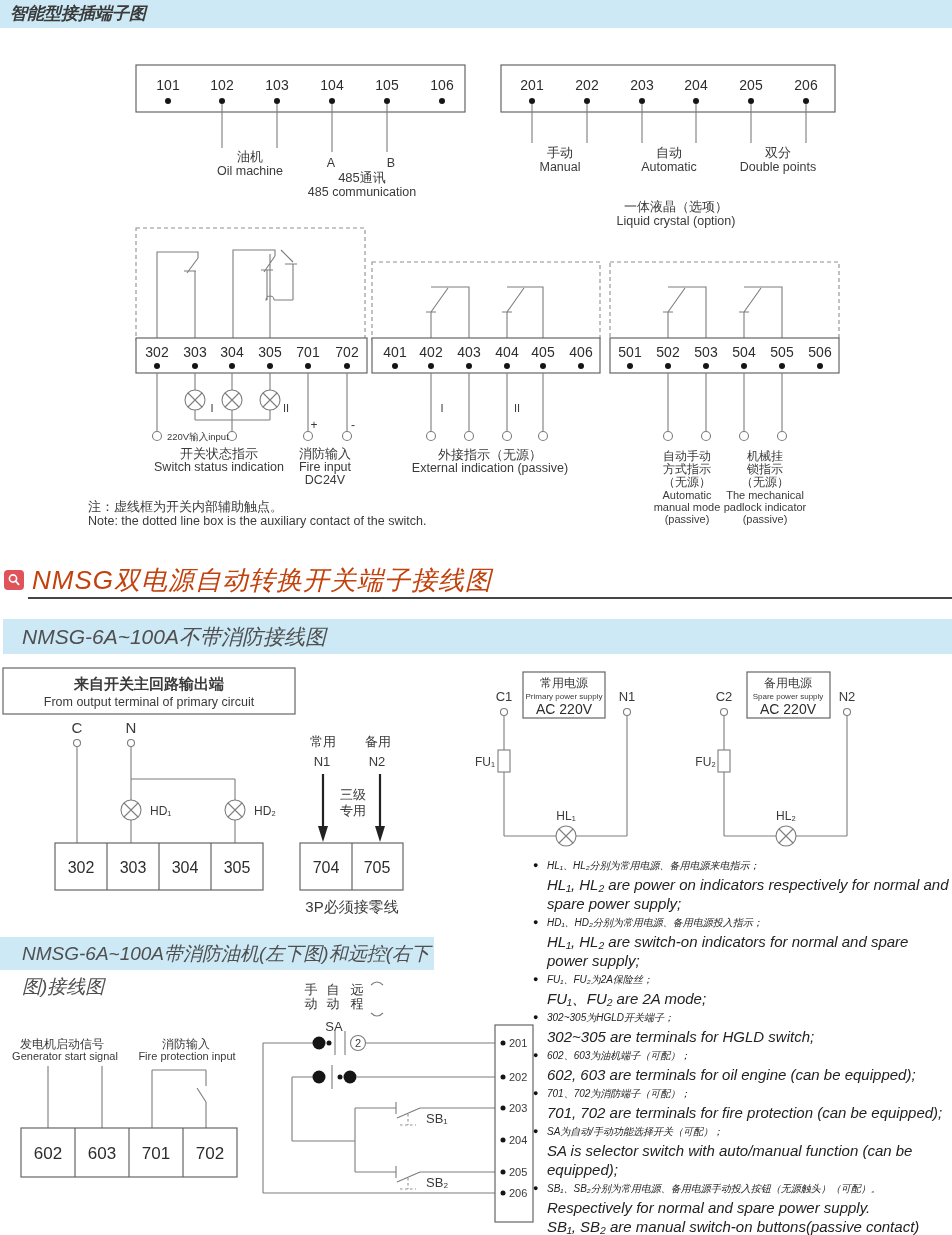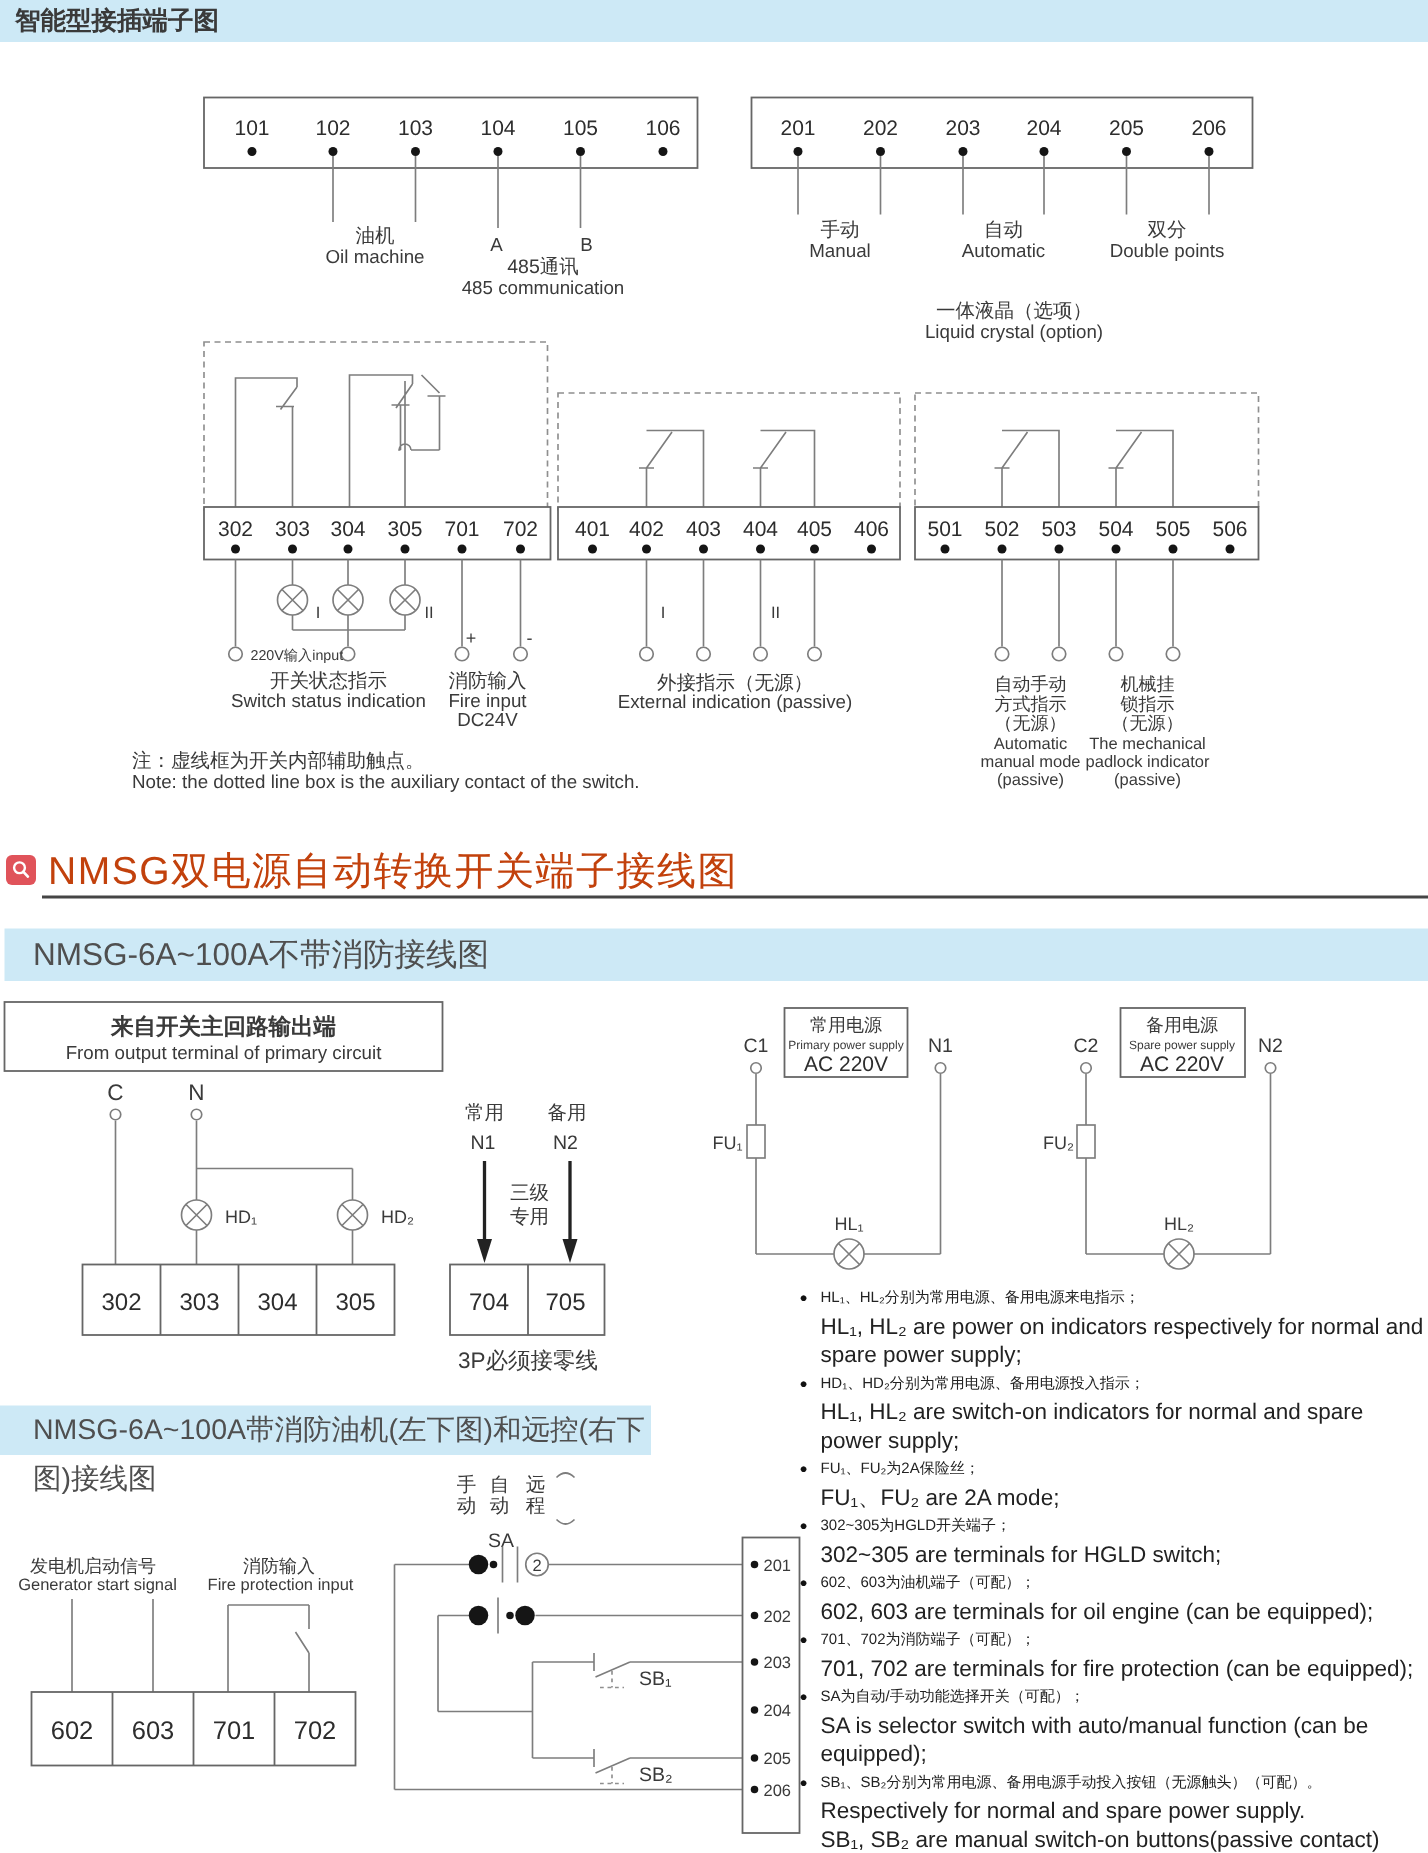--- a/index.html
+++ b/index.html
@@ -1,18 +1,18 @@
 <!DOCTYPE html>
 <html><head>
 <meta charset="utf-8">
 <style>
   html,body{margin:0;padding:0;}
   body{width:952px;height:1235px;position:relative;background:#fff;
        font-family:"Liberation Sans","DejaVu Sans",sans-serif;overflow:hidden;}
-  .abs{position:absolute;}
+  .abs{position:absolute;font-style:italic;}
   .topbar{left:0;top:0;width:952px;height:28px;background:#cde9f6;}
   .topbar .t{padding-left:10px;line-height:28px;font-size:17px;font-weight:bold;color:#3a3a3a;}
   .redhead{left:0;top:562px;width:952px;height:36px;display:flex;align-items:center;}
   .redhead .ic{margin-left:4px;width:20px;height:20px;flex:none;}
   .redhead .t{margin-left:8px;font-size:26px;font-weight:500;color:#c2410c;letter-spacing:1px;}
   .rule{left:28px;top:597px;width:924px;height:2px;background:#454545;}
   .secbar{background:#cde9f6;color:#4f4f4f;}
   .bar1{left:3px;top:619px;width:949px;height:35px;}
   .bar1 .t{padding-left:19px;line-height:35px;font-size:21px;}
   .bar2{left:0;top:937px;width:434px;height:33px;}

